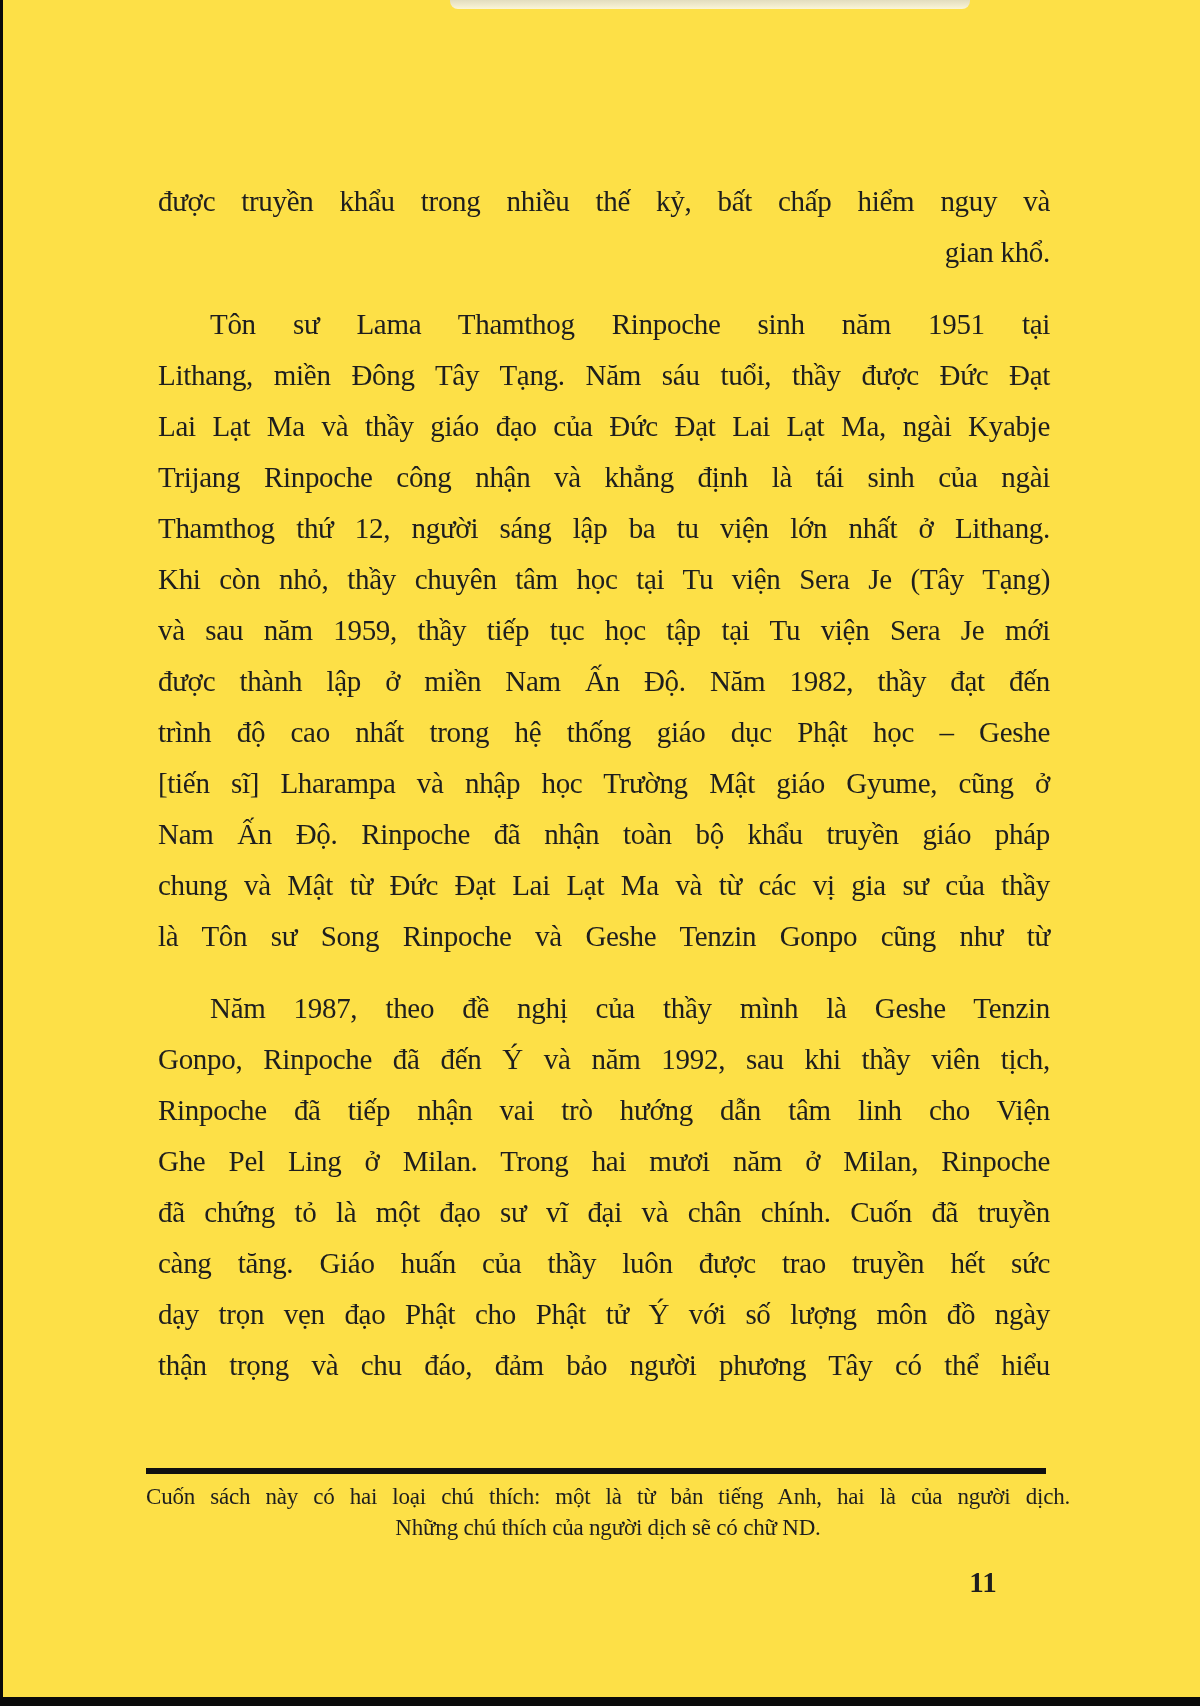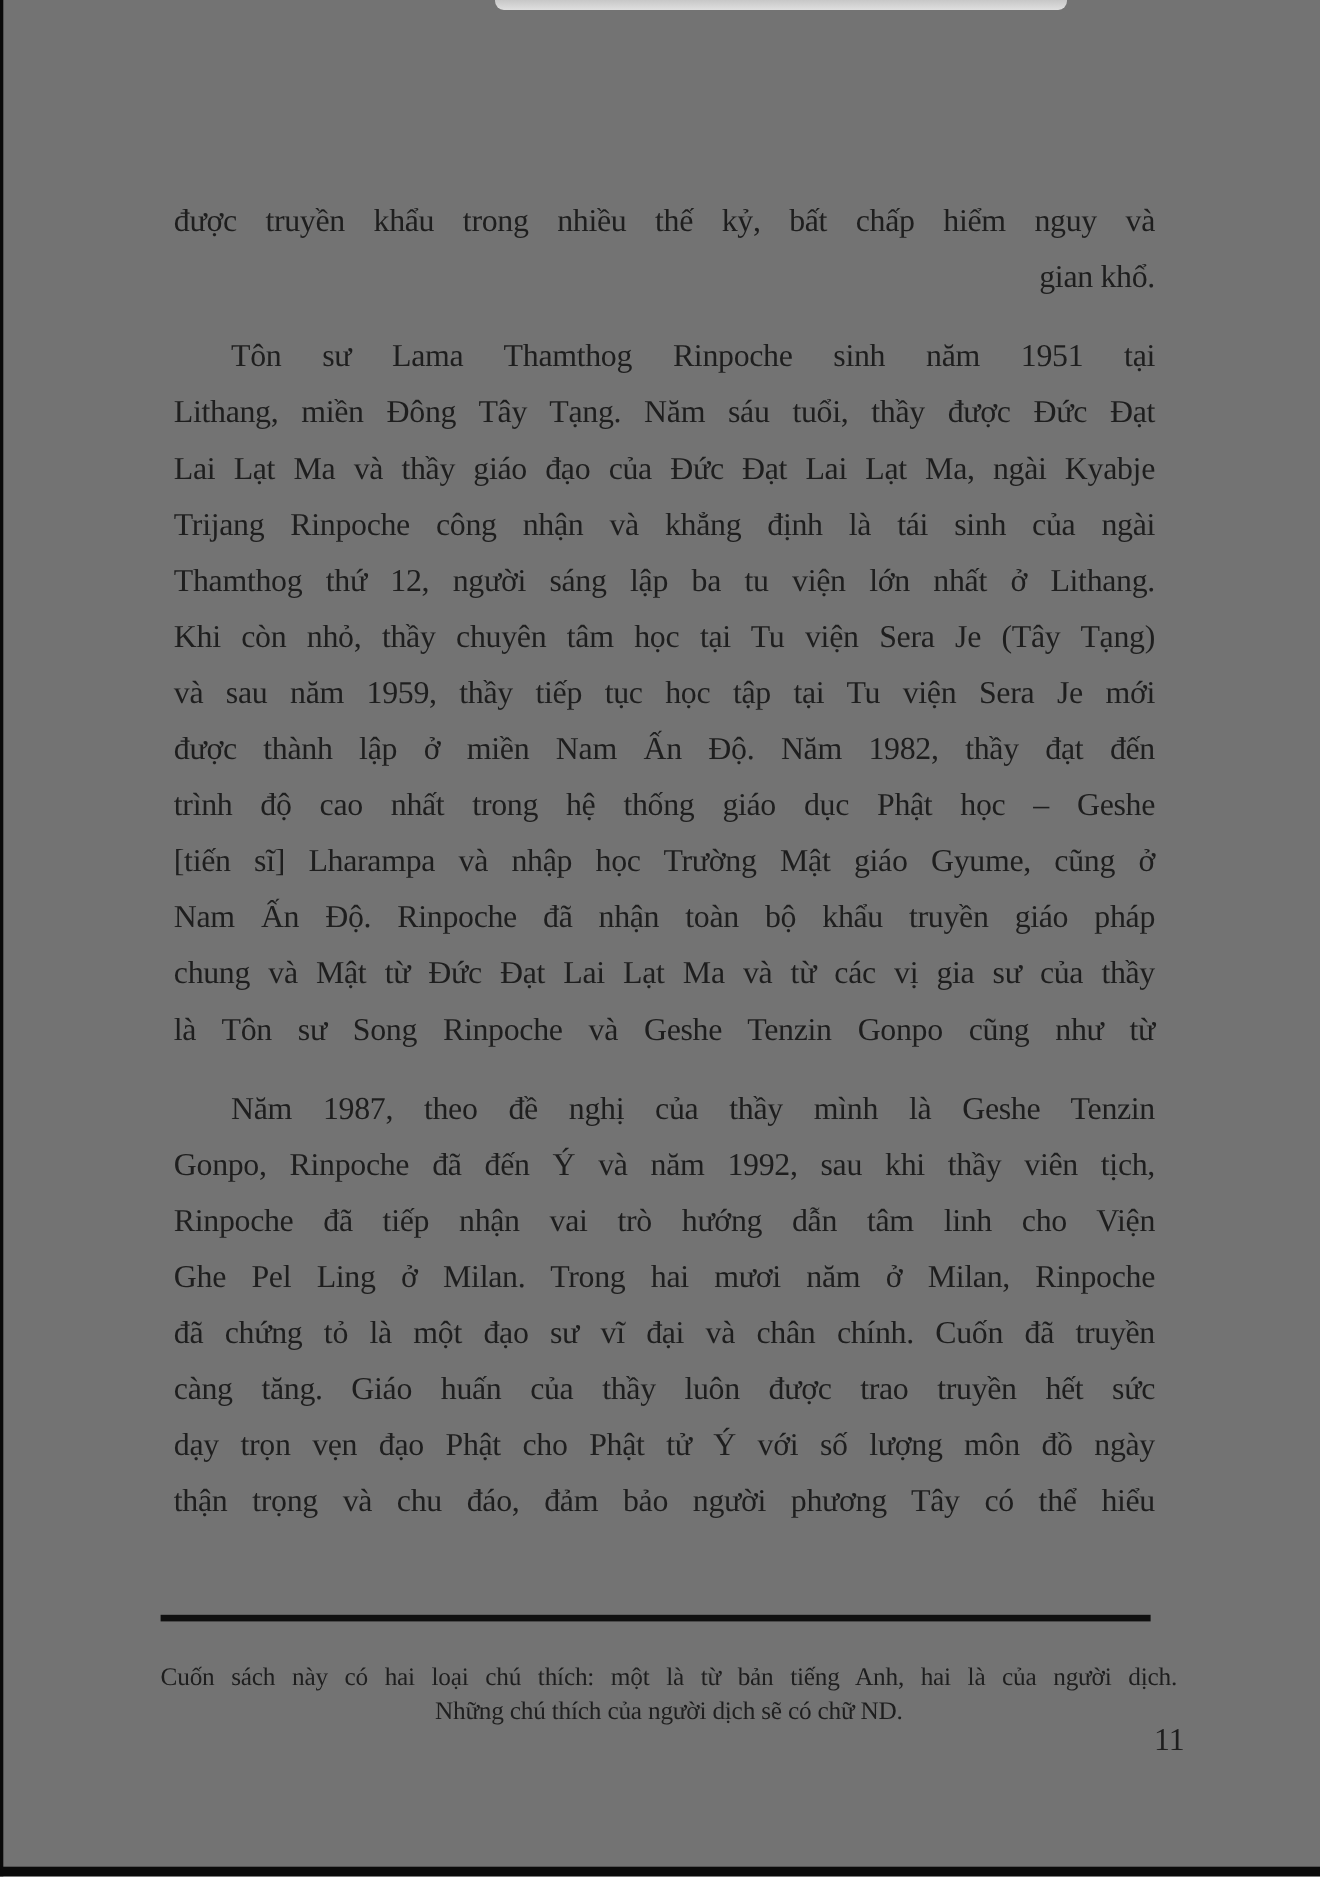--- a/index.html
+++ b/index.html
@@ -5,21 +5,21 @@
   html, body { margin: 0; padding: 0; }
   body {
     width: 1200px; height: 1706px;
     background: #ffffff;
     font-family: "Liberation Serif", "DejaVu Serif", serif;
     position: relative;
     overflow: hidden;
   }
   .page {
     position: absolute; inset: 0;
-    background: #737373;
+    background: #fde047;
     color: #1e1e1e;
     padding-left: 20px;
   }
   
   .edge-left {
     position: absolute; left: 0; top: 0; bottom: 0;
     width: 3px; background: #0a0a0a;
   }
   .edge-bottom {
     position: absolute; left: 0; right: 0; bottom: 0;
@@ -56,31 +56,31 @@
     position: absolute; left: 146px; top: 1468px;
     width: 900px; height: 6px;
     background: #101010;
   }
   .footnote {
     position: absolute; left: 146px; top: 1481px;
     width: 924px;
     font-size: 23px;
     letter-spacing: -0.2px;
     color: #1e1e1e;
-    margin-top: 28px;
   }
   .fn-line { line-height: 31px; text-align: center; }
   .fn-line.j { text-align: justify; text-align-last: justify; }
   
   .page-number {
-    position: absolute; left: 1028px; top: 1566px;
+    position: absolute; left: 948px; top: 1566px;
     width: 70px;
     text-align: center;
     font-size: 29px;
     color: #1e1e1e;
+    font-weight: bold;
   }
 </style>
 </head>
 <body>
 
 <div class="page">
   <div class="smudge-top"></div>
   <div class="edge-left"></div>
 
   <main class="body-text" id="body-container">

